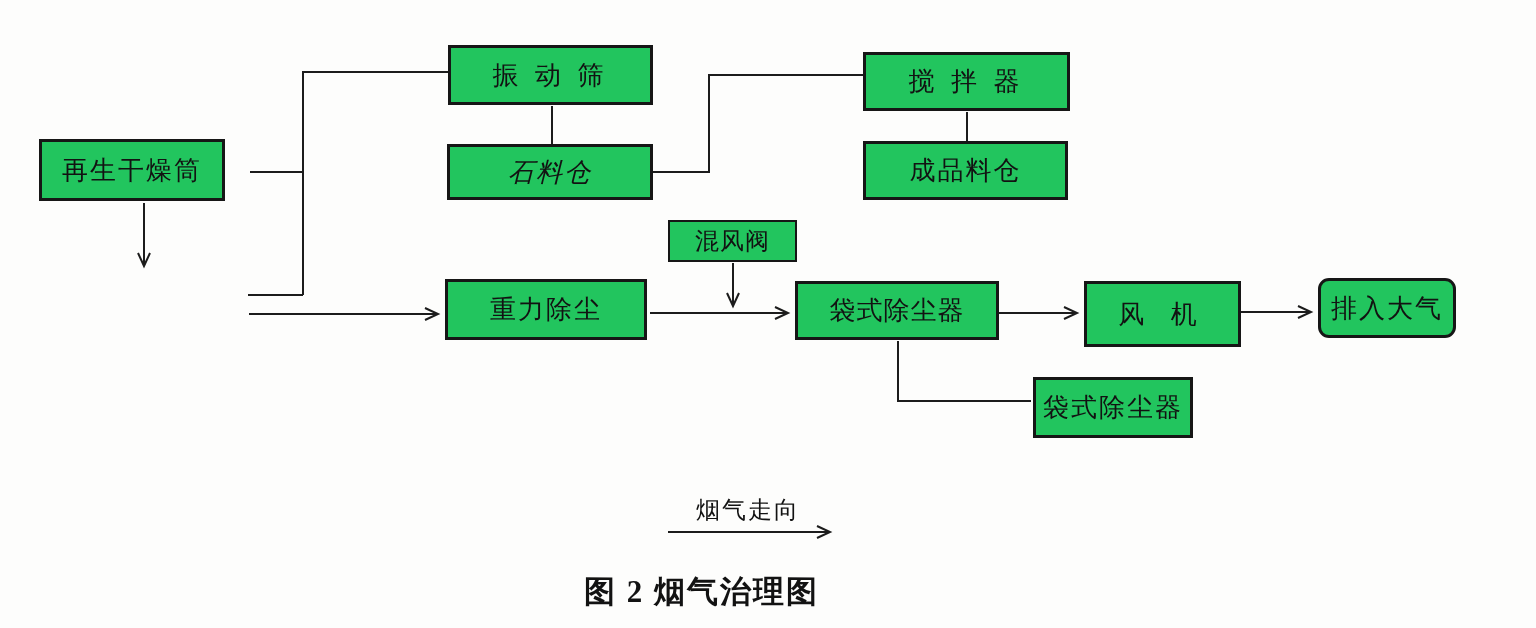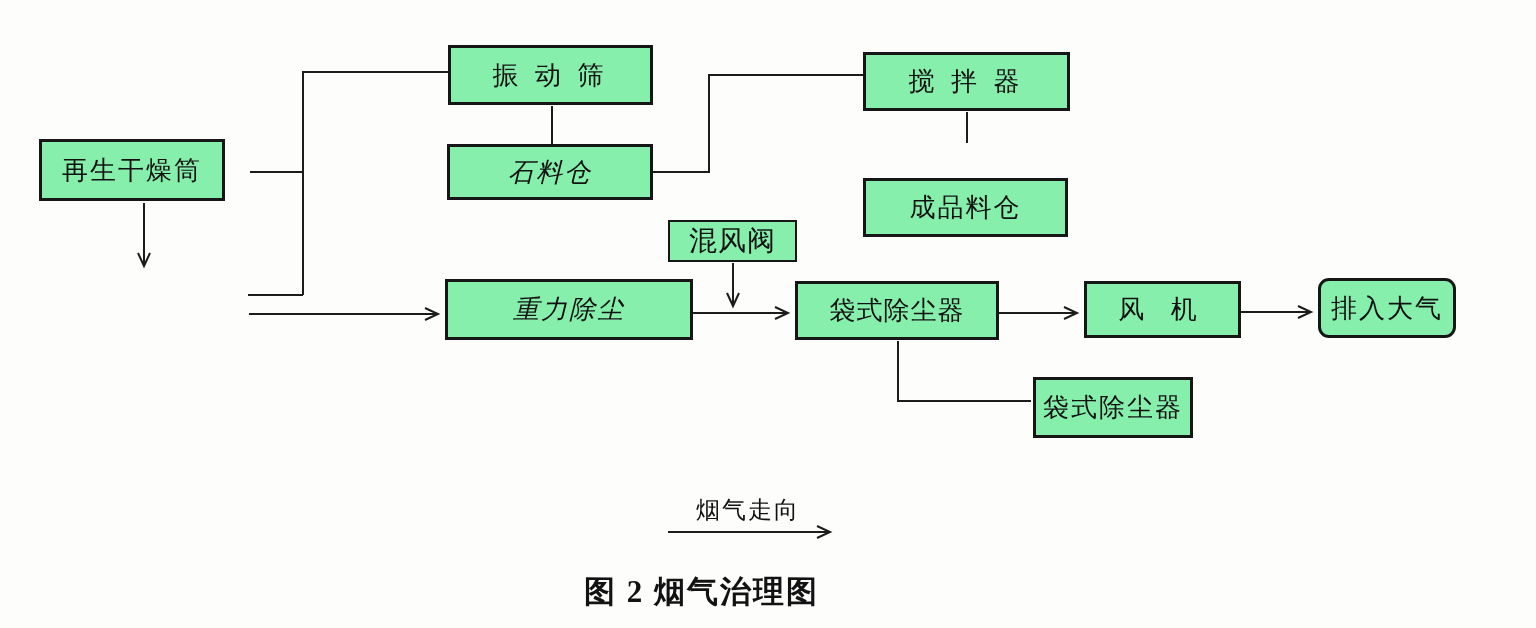--- a/index.html
+++ b/index.html
@@ -9,37 +9,37 @@
     background:#fdfdfc;
     font-family:"Liberation Serif","DejaVu Serif",serif;
     color:#121212;
     overflow:hidden;
   }
   #wires{position:absolute;left:0;top:0;width:1536px;height:628px;}
   .node{
     position:absolute;
     box-sizing:border-box;
     border:3px solid #161616;
-    background:#86efac;
+    background:#22c55e;
     display:flex;align-items:center;justify-content:center;
     font-size:26px;letter-spacing:2px;
     white-space:pre;
     z-index:2;
   }
   
   #n-regen        {left:39px;  top:139px; width:186px; height:62px;}
   #n-primary      {left:37px;  top:274px; width:213px; height:63px;}
   #n-vibscreen    {left:448px; top:45px;  width:205px; height:60px; letter-spacing:5px;}
   #n-stonebin     {left:447px; top:144px; width:206px; height:56px;font-style:italic;}
   #n-mixer        {left:863px; top:52px;  width:207px; height:59px; letter-spacing:5px;}
-  #n-productbin   {left:863px; top:141px; width:205px; height:59px;margin-top:37px;}
-  #n-gravity      {left:445px; top:279px; width:248px; height:61px;font-style:italic;}
-  #n-mixvalve     {left:668px; top:220px; width:129px; height:42px; font-size:28px; border-width:2.5px; letter-spacing:1px;}
+  #n-productbin   {left:863px; top:141px; width:205px; height:59px;}
+  #n-gravity      {left:445px; top:279px; width:202px; height:61px;}
+  #n-mixvalve     {left:668px; top:220px; width:129px; height:42px; font-size:24px; border-width:2.5px; letter-spacing:1px;}
   #n-bagfilter    {left:795px; top:281px; width:204px; height:59px; letter-spacing:1px;}
-  #n-fan          {left:1084px;top:281px; width:157px; height:57px; letter-spacing:10px;}
+  #n-fan          {left:1084px;top:281px; width:157px; height:66px; letter-spacing:10px;}
   #n-atmosphere   {left:1318px;top:278px; width:138px; height:60px;border-radius:11px;}
   #n-ashdischarge {left:1033px;top:377px; width:160px; height:61px;}
   .legend{
     position:absolute;left:648px;top:494px;width:200px;
     text-align:center;font-size:24px;letter-spacing:2px;z-index:2;
   }
   .caption{
     position:absolute;left:584px;top:571px;width:320px;
     font-size:31px;font-weight:bold;letter-spacing:2px;z-index:2;
   }

